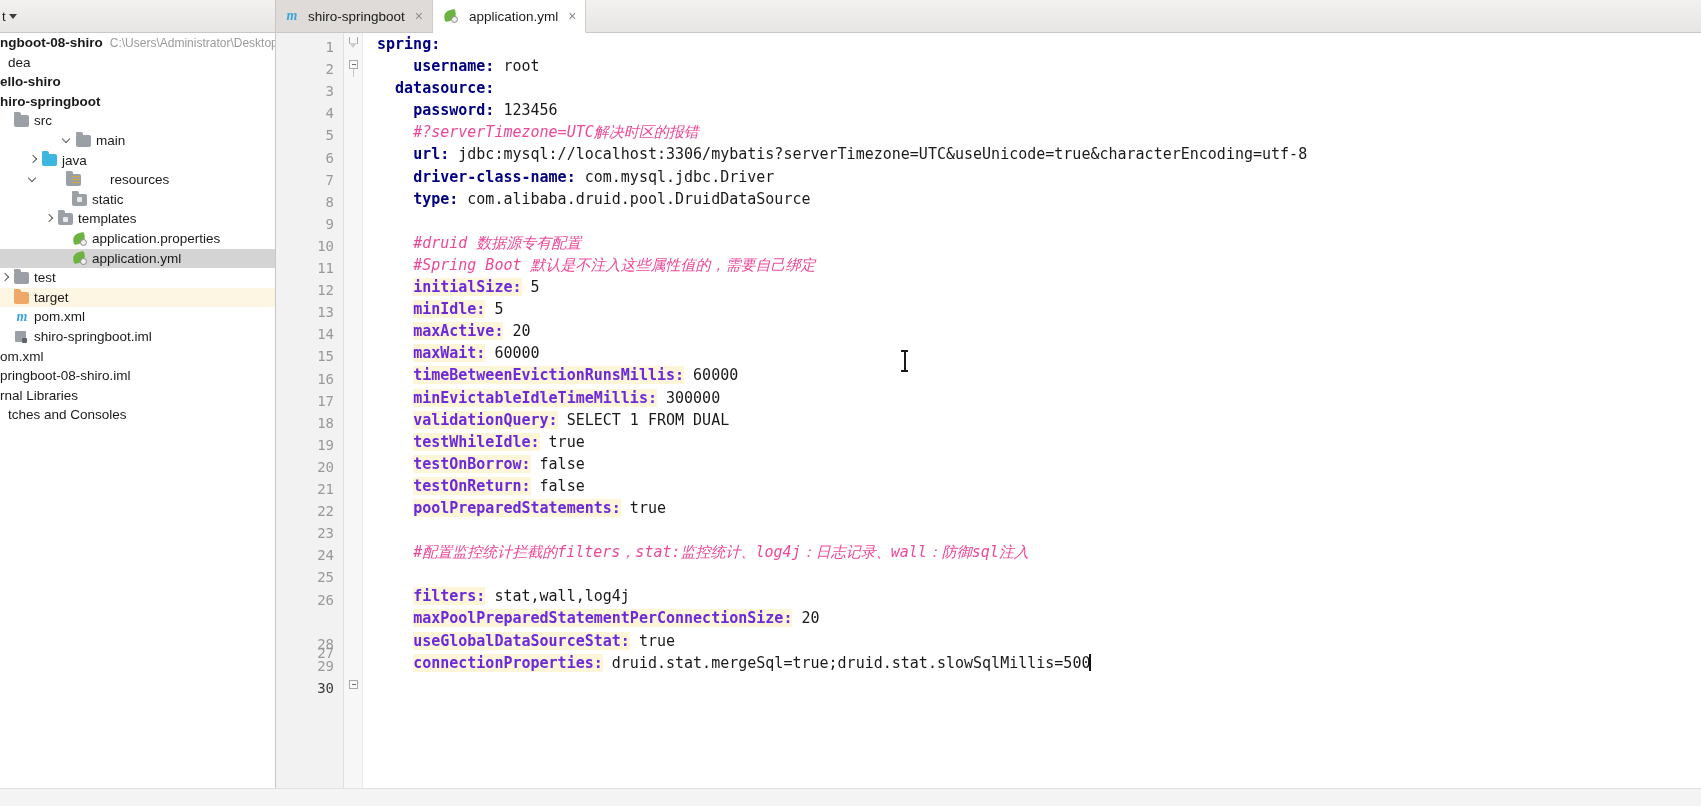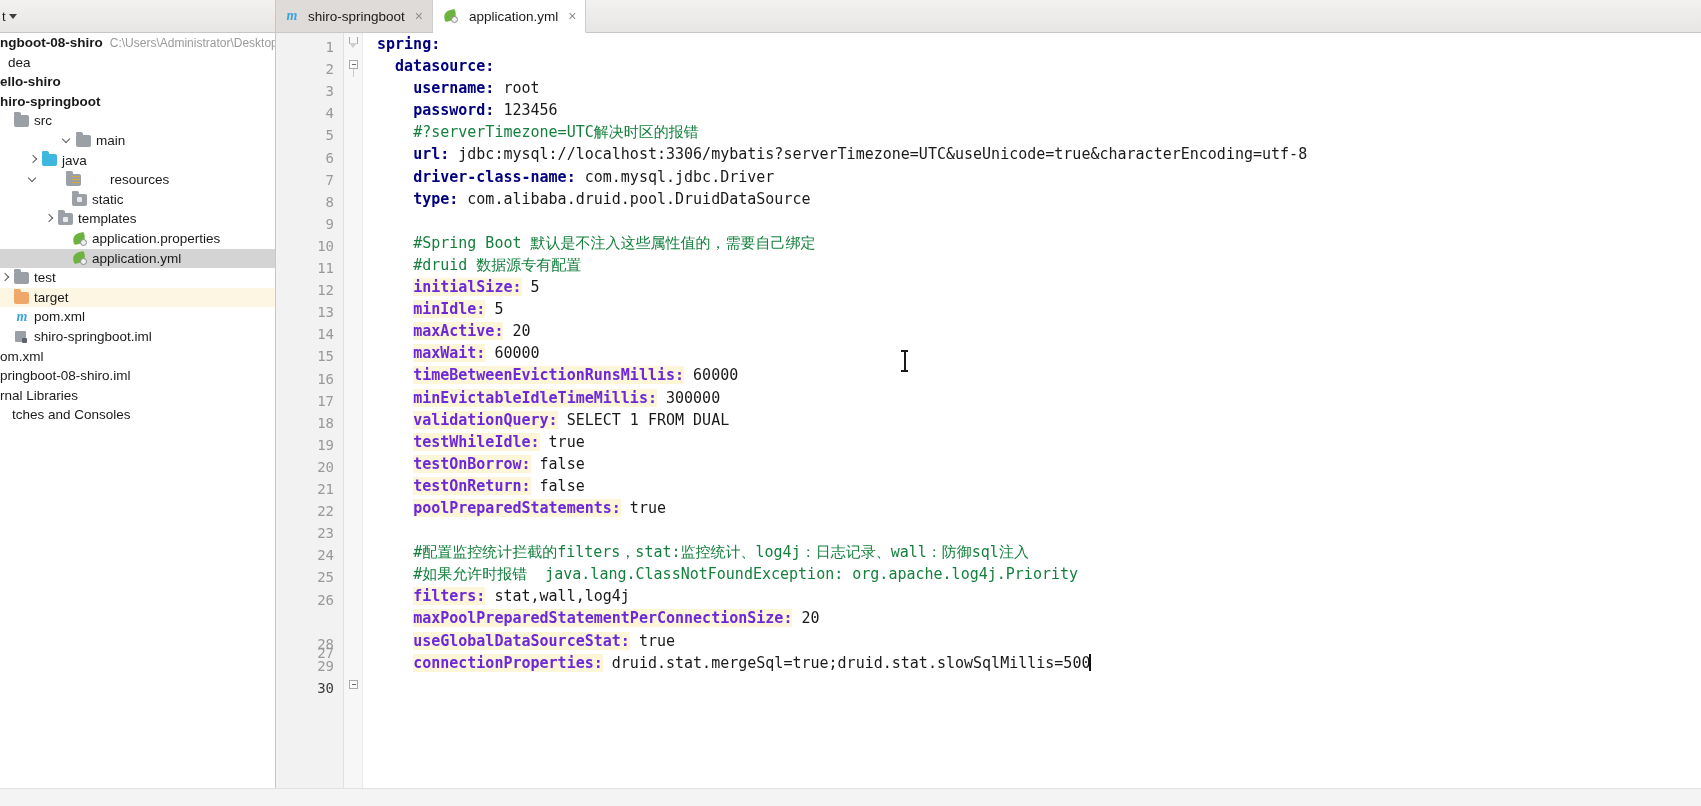--- a/index.html
+++ b/index.html
@@ -363,21 +363,22 @@
     color: #6d28d9;
     font-weight: bold;
     background: #fcf5d8;
   }
   .k-plain {
     color: #000080;
     font-weight: bold;
   }
   .v { color: #1a1a1a; }
   .cmt {
-    color: #15803d;
+    color: #ec4899;
+    font-style: italic;
   }
   .caret {
     display: inline-block;
     width: 1.6px;
     height: 17px;
     background: #111;
     vertical-align: -3px;
     margin-left: -1px;
   }
   .fold-mark {
@@ -553,21 +554,21 @@
         </div>
         <div class="tree-row" style="padding-left: 0px;">
           <span class="tree-label">om.xml</span>
         </div>
         <div class="tree-row" style="padding-left: 0px;">
           <span class="tree-label">pringboot-08-shiro.iml</span>
         </div>
         <div class="tree-row" style="padding-left: 0px;">
           <span class="tree-label">rnal Libraries</span>
         </div>
-        <div class="tree-row" style="padding-left: 12px;">
+        <div class="tree-row" style="padding-left: 0px; margin-left: 8px;">
           <span class="tree-label">tches and Consoles</span>
         </div>
       </div>
   </div>
   <div class="sidebar-divider"></div>
 
   <div class="editor-wrap">
 
     <div class="tabbar">
       <div id="tabs-host" style="display:flex;">
@@ -622,44 +623,44 @@
     <div class="fold-strip">
       <div class="fold-tri" style="left:5px; top:4px;"></div>
       <div class="fold-mark" style="left:5px; top:27px;"></div>
       <div class="fold-line" style="left:9.2px; top:36px; height:8px;"></div>
       <div class="fold-mark" style="left:5px; top:647px;"></div>
     </div>
 
     <div class="code-area">
       <div class="code-lines" id="code-host">
           <div class="line"><span class="k-plain">spring:</span></div>
+          <div class="line"><span>    </span><span class="k-plain">username:</span><span class="v"> root</span></div>
           <div class="line"><span>  </span><span class="k-plain">datasource:</span></div>
-          <div class="line"><span>    </span><span class="k-plain">username:</span><span class="v"> root</span></div>
           <div class="line"><span>    </span><span class="k-plain">password:</span><span class="v"> 123456</span></div>
           <div class="line"><span>    </span><span class="cmt">#?serverTimezone=UTC解决时区的报错</span></div>
           <div class="line"><span>    </span><span class="k-plain">url:</span><span class="v"> jdbc:mysql://localhost:3306/mybatis?serverTimezone=UTC&amp;useUnicode=true&amp;characterEncoding=utf-8</span></div>
           <div class="line"><span>    </span><span class="k-plain">driver-class-name:</span><span class="v"> com.mysql.jdbc.Driver</span></div>
           <div class="line"><span>    </span><span class="k-plain">type:</span><span class="v"> com.alibaba.druid.pool.DruidDataSource</span></div>
           <div class="line"></div>
+          <div class="line"><span>    </span><span class="cmt">#druid 数据源专有配置</span></div>
           <div class="line"><span>    </span><span class="cmt">#Spring Boot 默认是不注入这些属性值的，需要自己绑定</span></div>
-          <div class="line"><span>    </span><span class="cmt">#druid 数据源专有配置</span></div>
           <div class="line"><span>    </span><span class="k">initialSize:</span><span class="v"> 5</span></div>
           <div class="line"><span>    </span><span class="k">minIdle:</span><span class="v"> 5</span></div>
           <div class="line"><span>    </span><span class="k">maxActive:</span><span class="v"> 20</span></div>
           <div class="line"><span>    </span><span class="k">maxWait:</span><span class="v"> 60000</span></div>
           <div class="line"><span>    </span><span class="k">timeBetweenEvictionRunsMillis:</span><span class="v"> 60000</span></div>
           <div class="line"><span>    </span><span class="k">minEvictableIdleTimeMillis:</span><span class="v"> 300000</span></div>
           <div class="line"><span>    </span><span class="k">validationQuery:</span><span class="v"> SELECT 1 FROM DUAL</span></div>
           <div class="line"><span>    </span><span class="k">testWhileIdle:</span><span class="v"> true</span></div>
           <div class="line"><span>    </span><span class="k">testOnBorrow:</span><span class="v"> false</span></div>
           <div class="line"><span>    </span><span class="k">testOnReturn:</span><span class="v"> false</span></div>
           <div class="line"><span>    </span><span class="k">poolPreparedStatements:</span><span class="v"> true</span></div>
           <div class="line"></div>
           <div class="line"><span>    </span><span class="cmt">#配置监控统计拦截的filters，stat:监控统计、log4j：日志记录、wall：防御sql注入</span></div>
-          <div class="line"><span>    </span><span class="cmt">#如果允许时报错  java.lang.ClassNotFoundException: org.apache.log4j.Priority</span></div>
+          <div class="line"><span>    </span></div>
           <div class="line"><span>    </span><span class="k">filters:</span><span class="v"> stat,wall,log4j</span></div>
           <div class="line"><span>    </span><span class="k">maxPoolPreparedStatementPerConnectionSize:</span><span class="v"> 20</span></div>
           <div class="line"><span>    </span><span class="k">useGlobalDataSourceStat:</span><span class="v"> true</span></div>
           <div class="line"><span>    </span><span class="k">connectionProperties:</span><span class="v"> druid.stat.mergeSql=true;druid.stat.slowSqlMillis=500</span><span class="caret"></span></div>
         </div>
       <div class="text-cursor" style="left:540px; top:317px;"></div>
     </div>
 
   </div>
 

